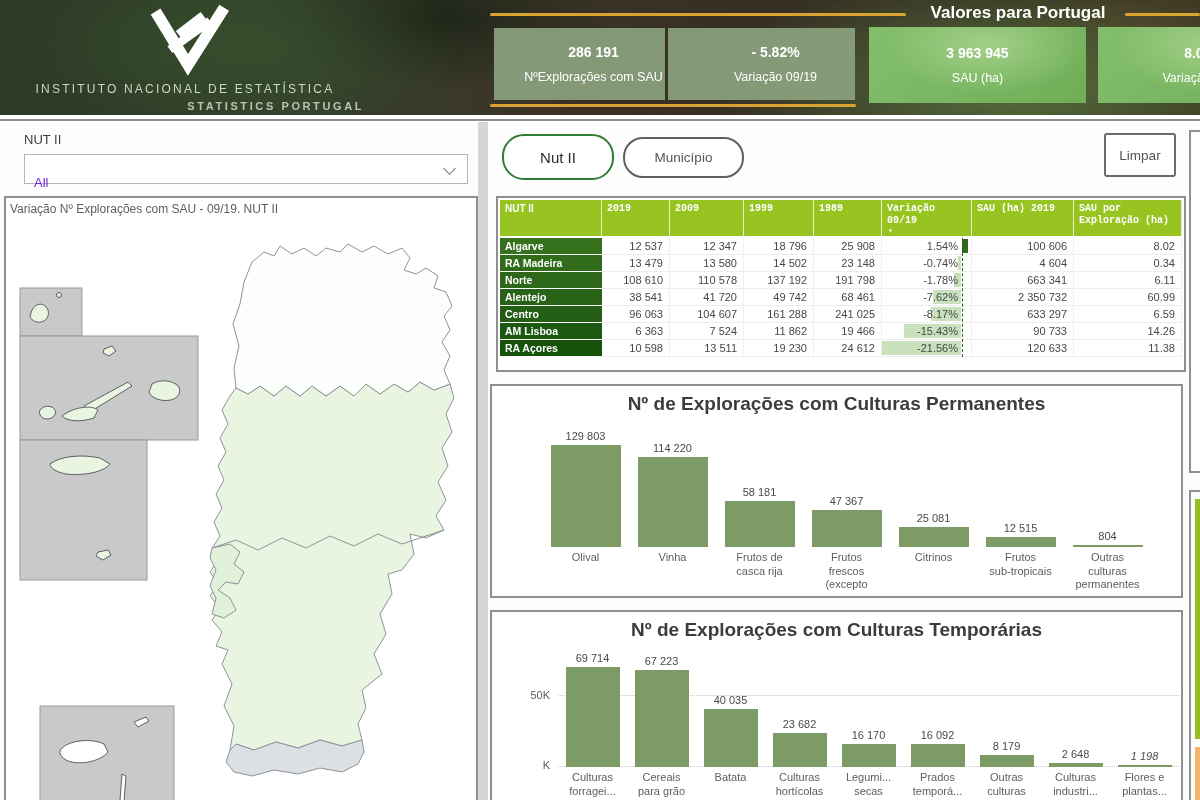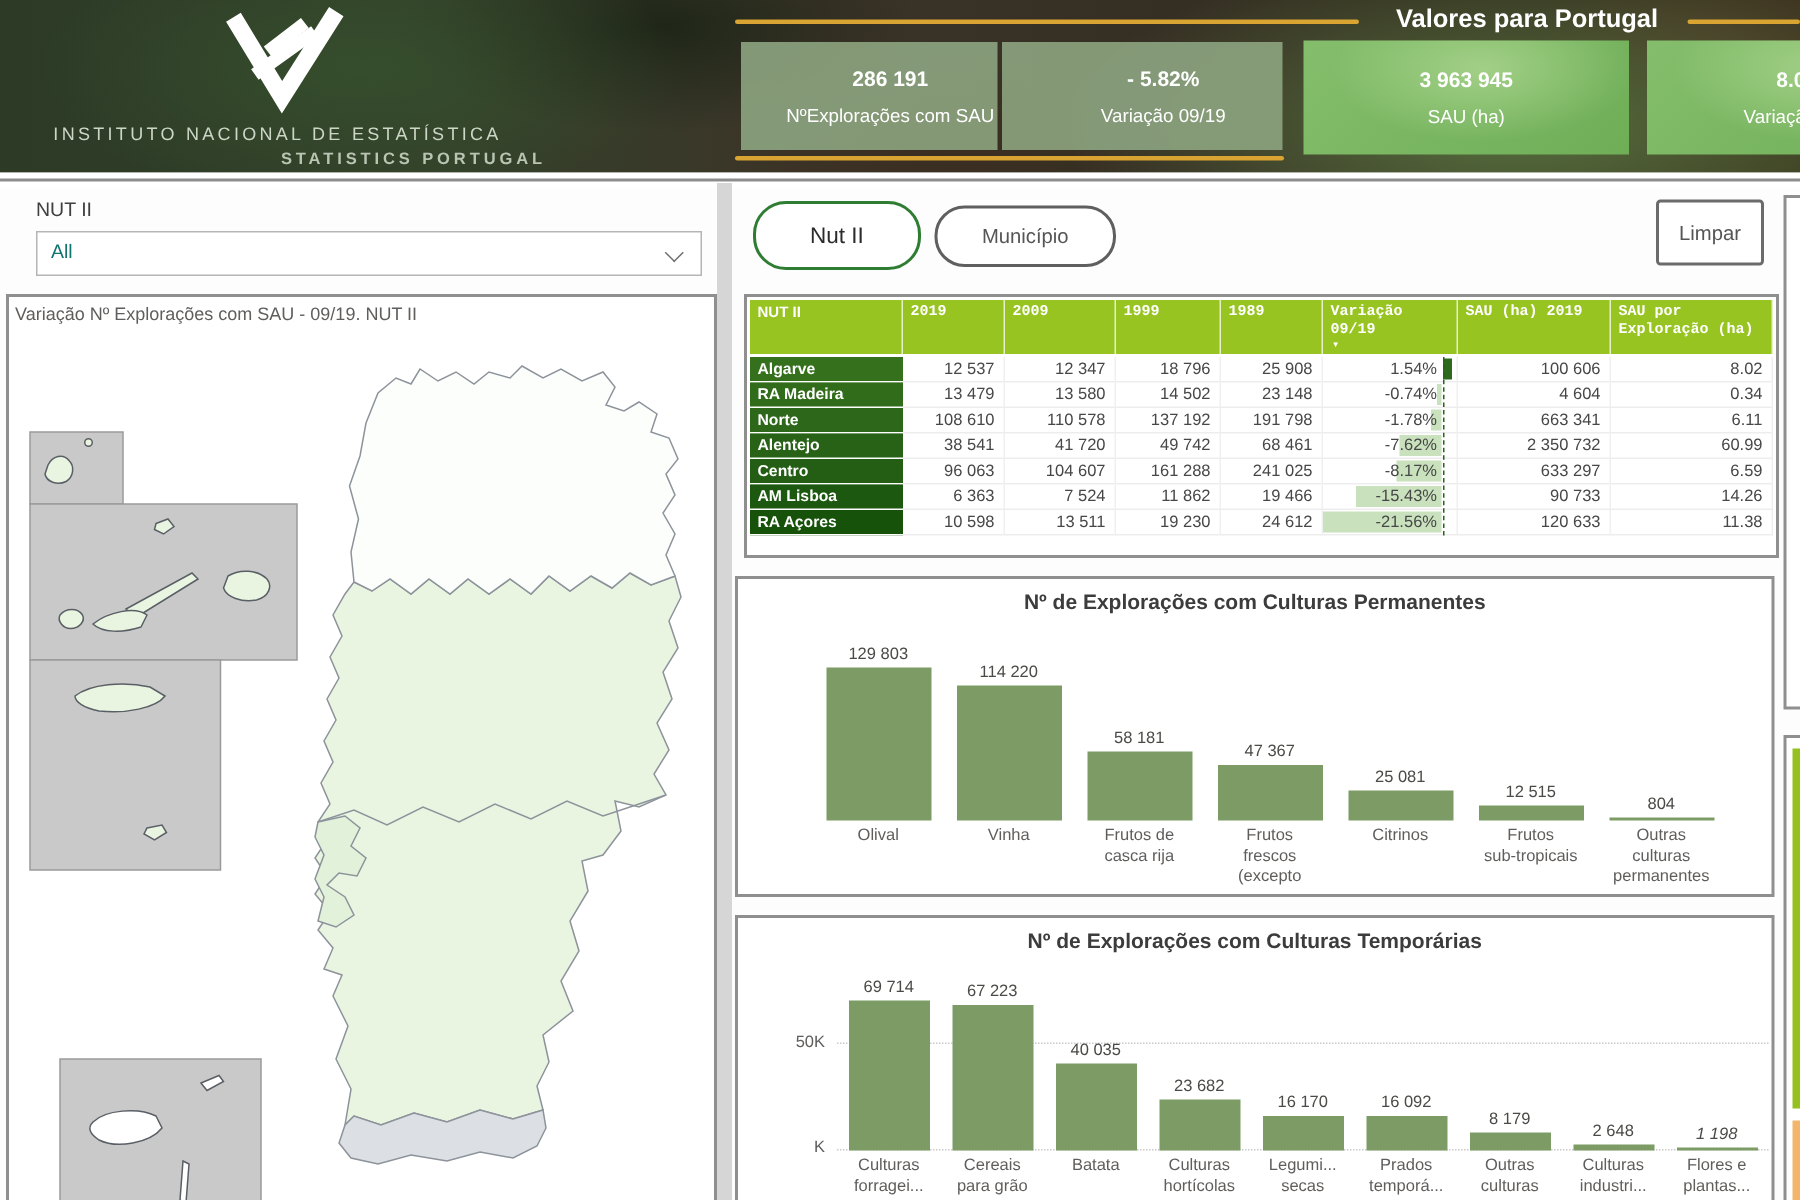--- a/index.html
+++ b/index.html
@@ -38,21 +38,21 @@
     background-image:radial-gradient(ellipse at 55% 25%, rgba(195,228,165,.55), transparent 60%),
       linear-gradient(135deg,#84be6c,#6fae57); }
   .kpi-v { font-size:14px; font-weight:700; }
   .kpi-l { font-size:12.5px; font-weight:400; }
 
   
   .col-gap { position:absolute; left:478px; top:122px; width:10px; height:678px; background:#d6d6d6; }
   .slicer-label { position:absolute; left:24px; top:132px; font-size:13px; color:#3f3f3f; }
   .dropdown { position:absolute; left:24px; top:154px; width:444px; height:30px;
     border:1px solid #b5b5b5; background:#fff; }
-  .dropdown-val { position:absolute; left:9px; top:5px; font-size:13px; color:#0f766e; }
+  .dropdown-val { position:absolute; left:9px; top:20px; font-size:13px; color:#6d28d9; }
   .chev { position:absolute; right:13px; top:9px; width:9px; height:9px;
     border-right:1.6px solid #707070; border-bottom:1.6px solid #707070;
     transform:rotate(45deg); }
   .map-panel { position:absolute; left:4px; top:196px; width:474px; height:620px;
     background:#fff; border:2px solid #8f8f8f; }
   .map-title { position:absolute; left:4px; top:4px; font-size:12px; color:#605e5c; }
 
   
   .lvl-btn { position:absolute; background:#fff; display:flex; align-items:center;
     justify-content:center; cursor:pointer; }
@@ -86,21 +86,21 @@
   .vbar { position:absolute; top:1px; bottom:1px; z-index:0; }
   .ctext { position:relative; z-index:1; }
   .zero-line { position:absolute; left:462px; top:0; height:119px; width:0;
     border-left:1px dashed #27631a; z-index:2; }
 
   
   .chart-panel { position:absolute; background:#fff; border:2px solid #8f8f8f; }
   #chart1 { left:490px; top:384px; width:693px; height:214px; }
   #chart2 { left:490px; top:610px; width:693px; height:240px; }
   .chart-title { position:absolute; left:0; top:7px; width:100%; text-align:center;
-    font-size:14px; font-weight:700; color:#3c3c3c; }
+    font-size:19px; font-weight:700; color:#3c3c3c; }
   .plot { position:absolute; display:flex; align-items:flex-end; }
   #chart1 .plot { left:50px; top:34px; width:609px; height:127px; }
   #chart2 .plot { left:66px; top:38px; width:621px; height:117px; }
   .slot { display:flex; flex-direction:column; justify-content:flex-end; align-items:center;
     height:100%; }
   .val { font-size:11px; color:#4a4a46; margin-bottom:3px; white-space:nowrap; }
   .bar { border-radius:0; }
   .cats { position:absolute; display:flex; }
   #chart1 .cats { left:50px; top:165px; width:609px; }
   #chart2 .cats { left:66px; top:159px; width:621px; }

